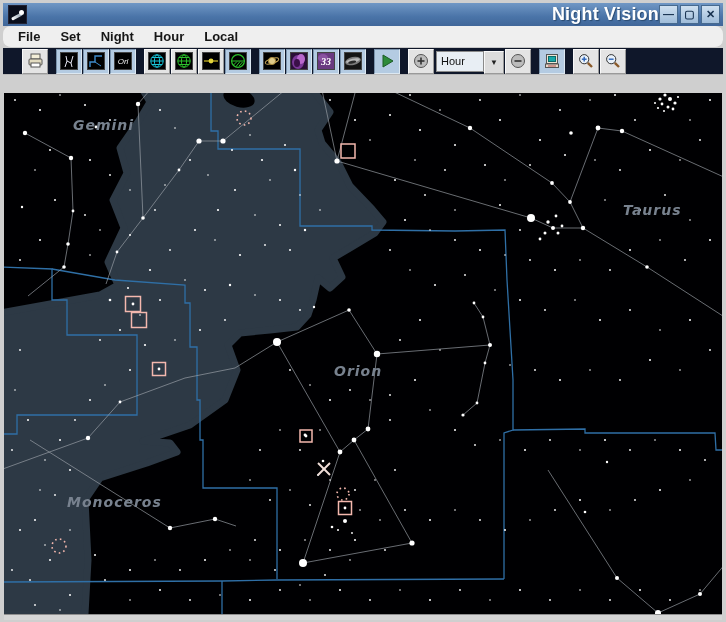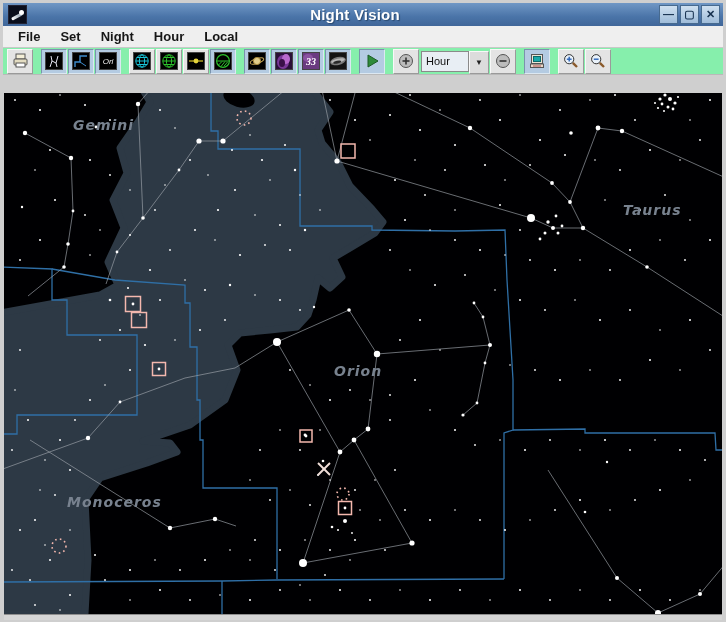--- a/index.html
+++ b/index.html
@@ -3,31 +3,31 @@
 <meta charset="utf-8">
 <style>
   html,body{margin:0;padding:0;background:#888;font-family:"Liberation Sans",sans-serif;}
   .window{position:relative;width:726px;height:622px;background:#cfcfcf;outline:1px solid #8a8a8a;overflow:hidden;}
   
   .titlebar{position:absolute;left:3px;top:3px;right:3px;height:23px;
     background:linear-gradient(#7097c5,#4a74a8 60%,#406699);display:flex;align-items:center;padding:0 3px;}
   .app-icon{width:17px;height:17px;margin-left:2px;background:#0a0e1c;border:1px solid #223;position:relative;overflow:hidden;flex:none;}
   .app-icon .tail{position:absolute;left:2px;top:9px;width:12px;height:3px;background:linear-gradient(90deg,#fff,#89a);transform:rotate(-28deg);border-radius:2px;}
   .app-icon .head{position:absolute;left:10px;top:4px;width:5px;height:5px;border-radius:50%;background:#fff;}
-  .title-text{flex:1;text-align:center;color:#fff;font-weight:bold;font-size:15px;text-shadow:1px 1px 1px #2a4a70;letter-spacing:.2px;margin-left:24px;}
+  .title-text{flex:1;text-align:right;color:#fff;font-weight:bold;font-size:18px;text-shadow:1px 1px 1px #2a4a70;letter-spacing:.2px;margin-left:24px;}
   .win-controls{display:flex;gap:2px;}
   .win-btn{width:17px;height:17px;background:linear-gradient(#cfe0f0,#9fbcd9);border:1px solid #476a8f;
     color:#16304e;font-size:11px;font-weight:bold;display:flex;align-items:center;justify-content:center;line-height:1;}
   
   .menubar{position:absolute;left:3px;top:26px;right:3px;height:21px;background:#efefef;border-bottom:1px solid #c8c8c8;
-    display:flex;align-items:center;padding-left:6px;gap:2px;}
+    display:flex;align-items:center;padding-left:6px;gap:2px;border-radius:8px;}
   .menu-item{font-size:13px;font-weight:bold;color:#161616;padding:2px 9px;}
   
-  .toolbar{position:absolute;left:3px;top:48px;right:3px;height:26px;background:#86efac;border-bottom:1px solid #b9b9b9;
-    display:flex;align-items:center;padding-left:4px;}
+  .toolbar{position:absolute;left:3px;top:48px;right:3px;height:26px;background:#0f172a;border-bottom:1px solid #b9b9b9;
+    display:flex;align-items:center;padding-left:19px;}
   .tbtn{width:24px;height:23px;flex:none;display:flex;align-items:center;justify-content:center;
     background:#e4e4e4;border:1px solid;border-color:#f8f8f8 #9a9a9a #9a9a9a #f8f8f8;margin-right:1px;}
   .tbtn.pressed{background:#b4cbe2;border-color:#7a93ac #dce8f2 #dce8f2 #7a93ac;}
   .tbtn.gap{margin-left:7px;}
   .combo{display:flex;flex:none;height:21px;margin:0 1px;}
   .combo .field{width:42px;height:19px;background:#e8eef4;border:1px solid #8a8a8a;font-size:11px;color:#111;
     display:flex;align-items:center;padding-left:4px;}
   .combo .arrow{width:18px;height:21px;background:#dcdcdc;border:1px solid;border-color:#f8f8f8 #9a9a9a #9a9a9a #f8f8f8;
     display:flex;align-items:center;justify-content:center;font-size:8px;color:#222;}
   

